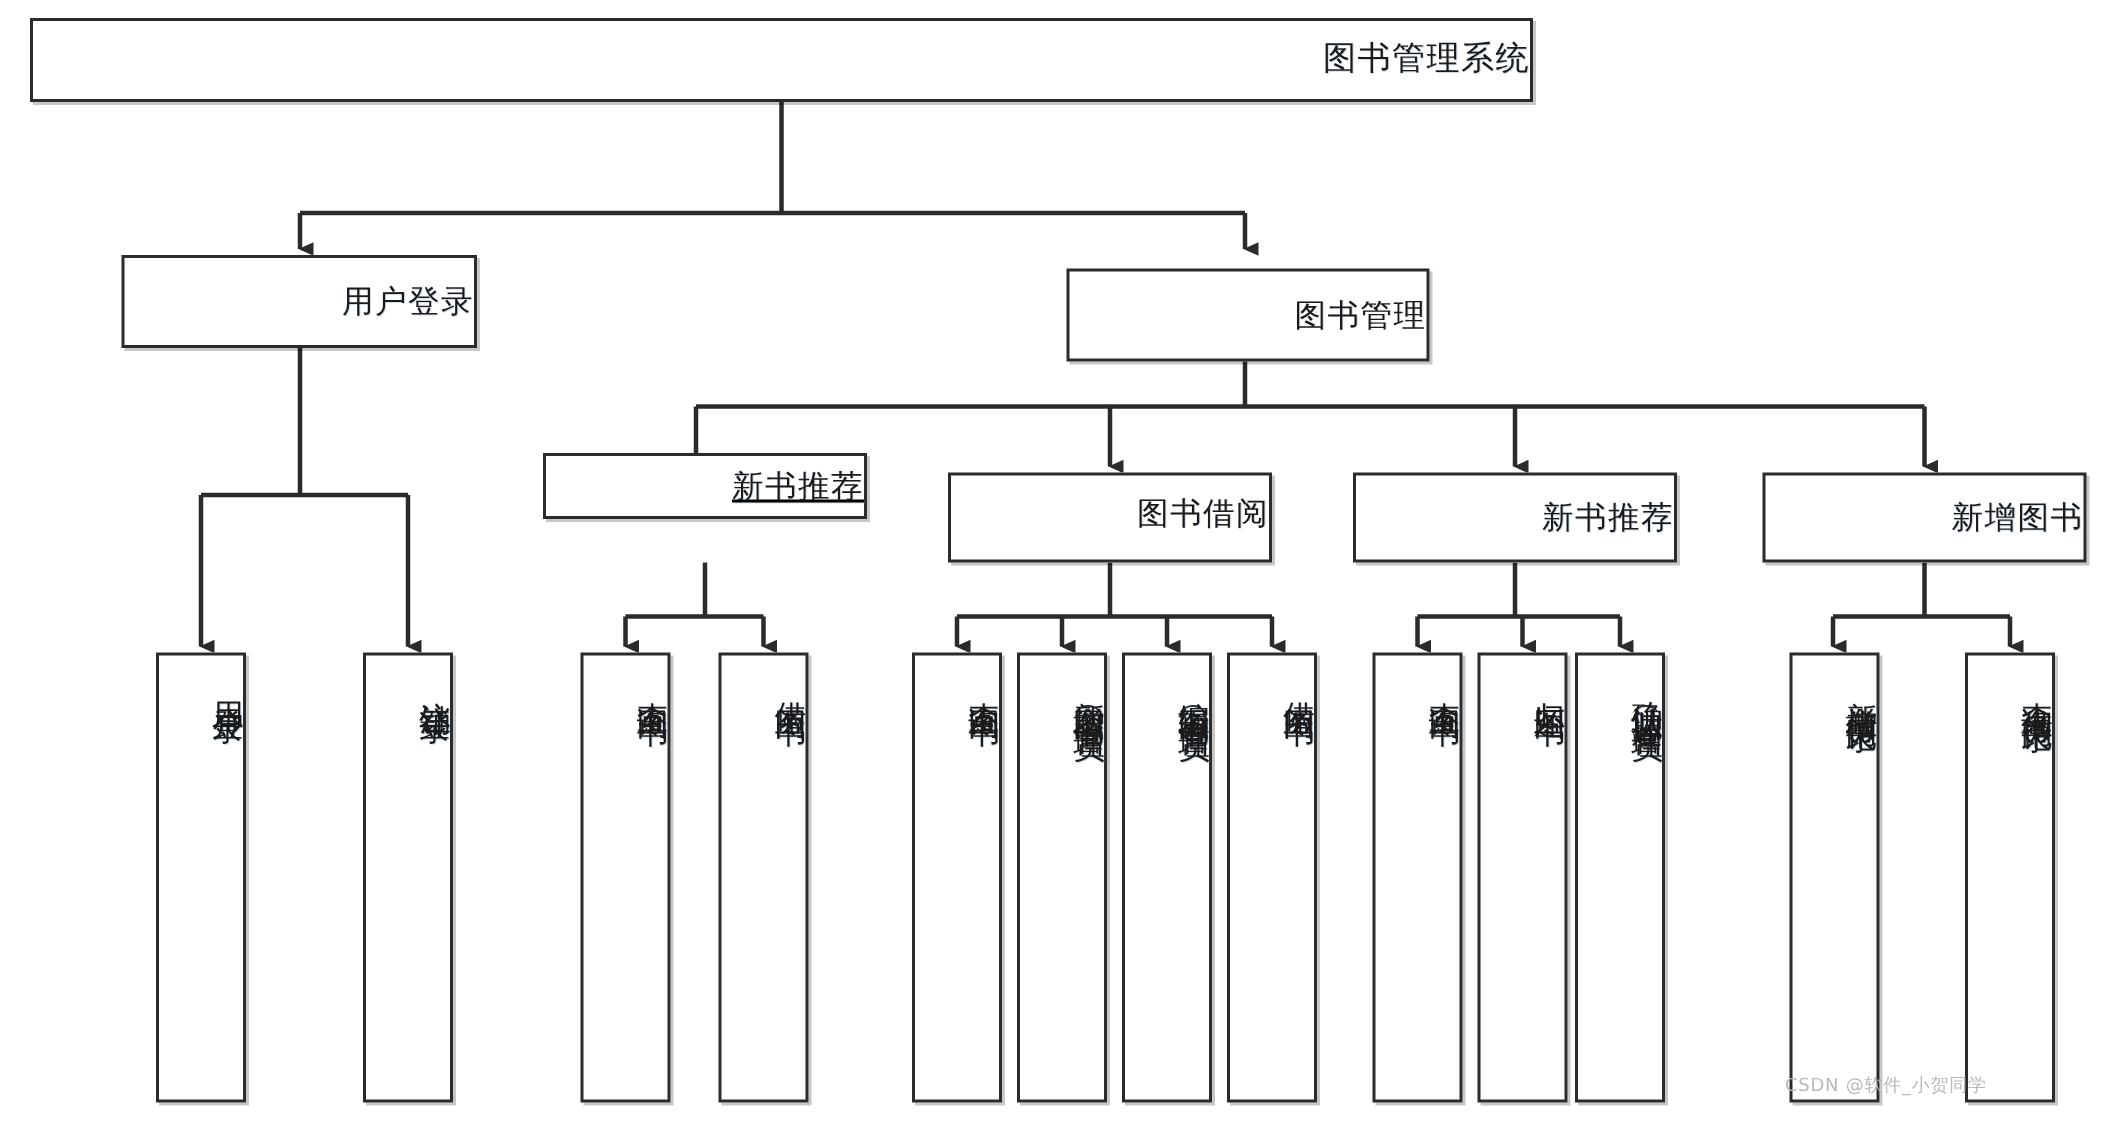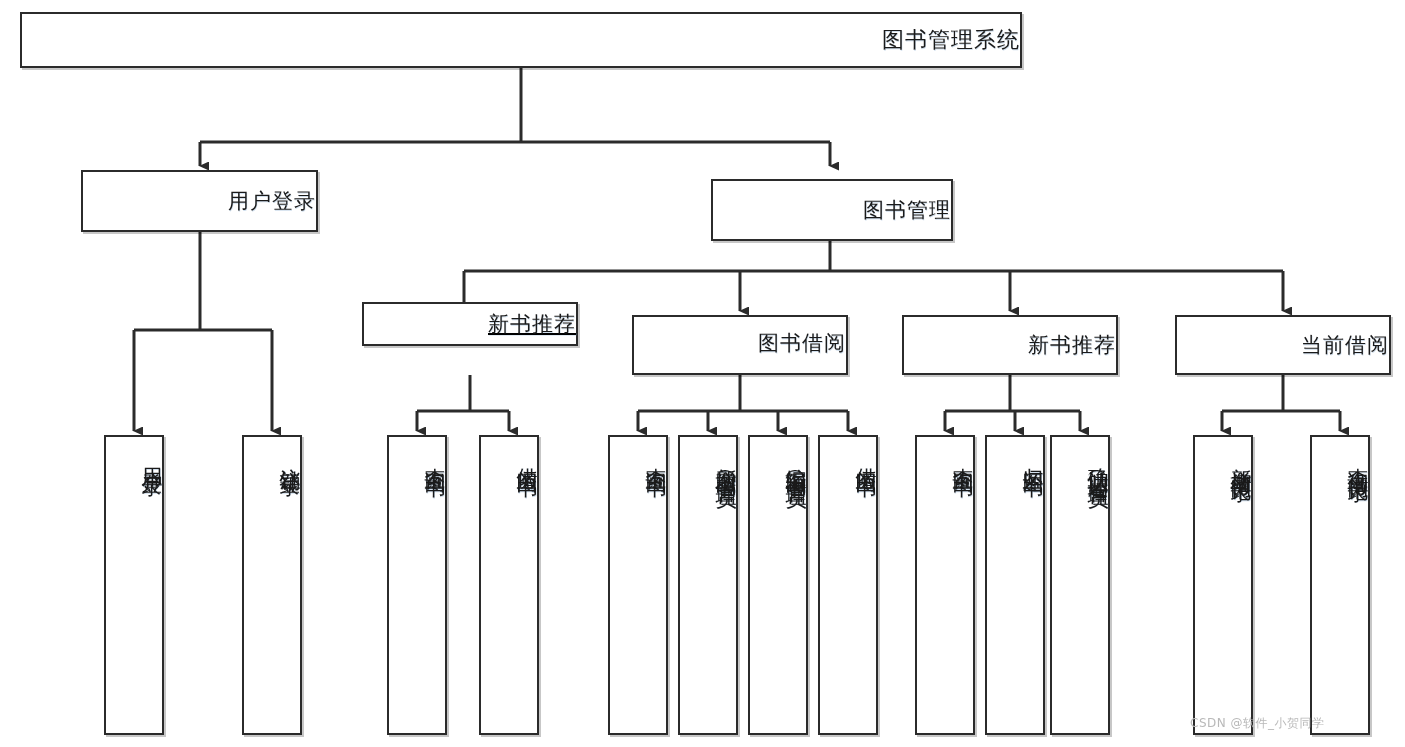--- a/index.html
+++ b/index.html
@@ -122,21 +122,21 @@
   <div class="node-box" style="left:362px;top:302px;width:216px;height:44px;text-decoration:underline;">
     <span class="node-label">新书推荐</span>
   </div>
   <div class="node-box" style="left:632px;top:315px;width:216px;height:60px;font-family:Liberation Mono, monospace;">
     <span class="node-label">图书借阅</span>
   </div>
   <div class="node-box" style="left:902px;top:315px;width:216px;height:60px;">
     <span class="node-label">新书推荐</span>
   </div>
   <div class="node-box" style="left:1175px;top:315px;width:216px;height:60px;">
-    <span class="node-label">当前借阅</span>
+    <span class="node-label">新增图书</span>
   </div>
 
   <div class="node-box vertical" style="left:104px;top:435px;width:60px;height:300px;">
     <span class="node-label">用户登录</span>
   </div>
   <div class="node-box vertical" style="left:242px;top:435px;width:60px;height:300px;">
     <span class="node-label">注销登录</span>
   </div>
 
   <div class="node-box vertical" style="left:387px;top:435px;width:60px;height:300px;">

